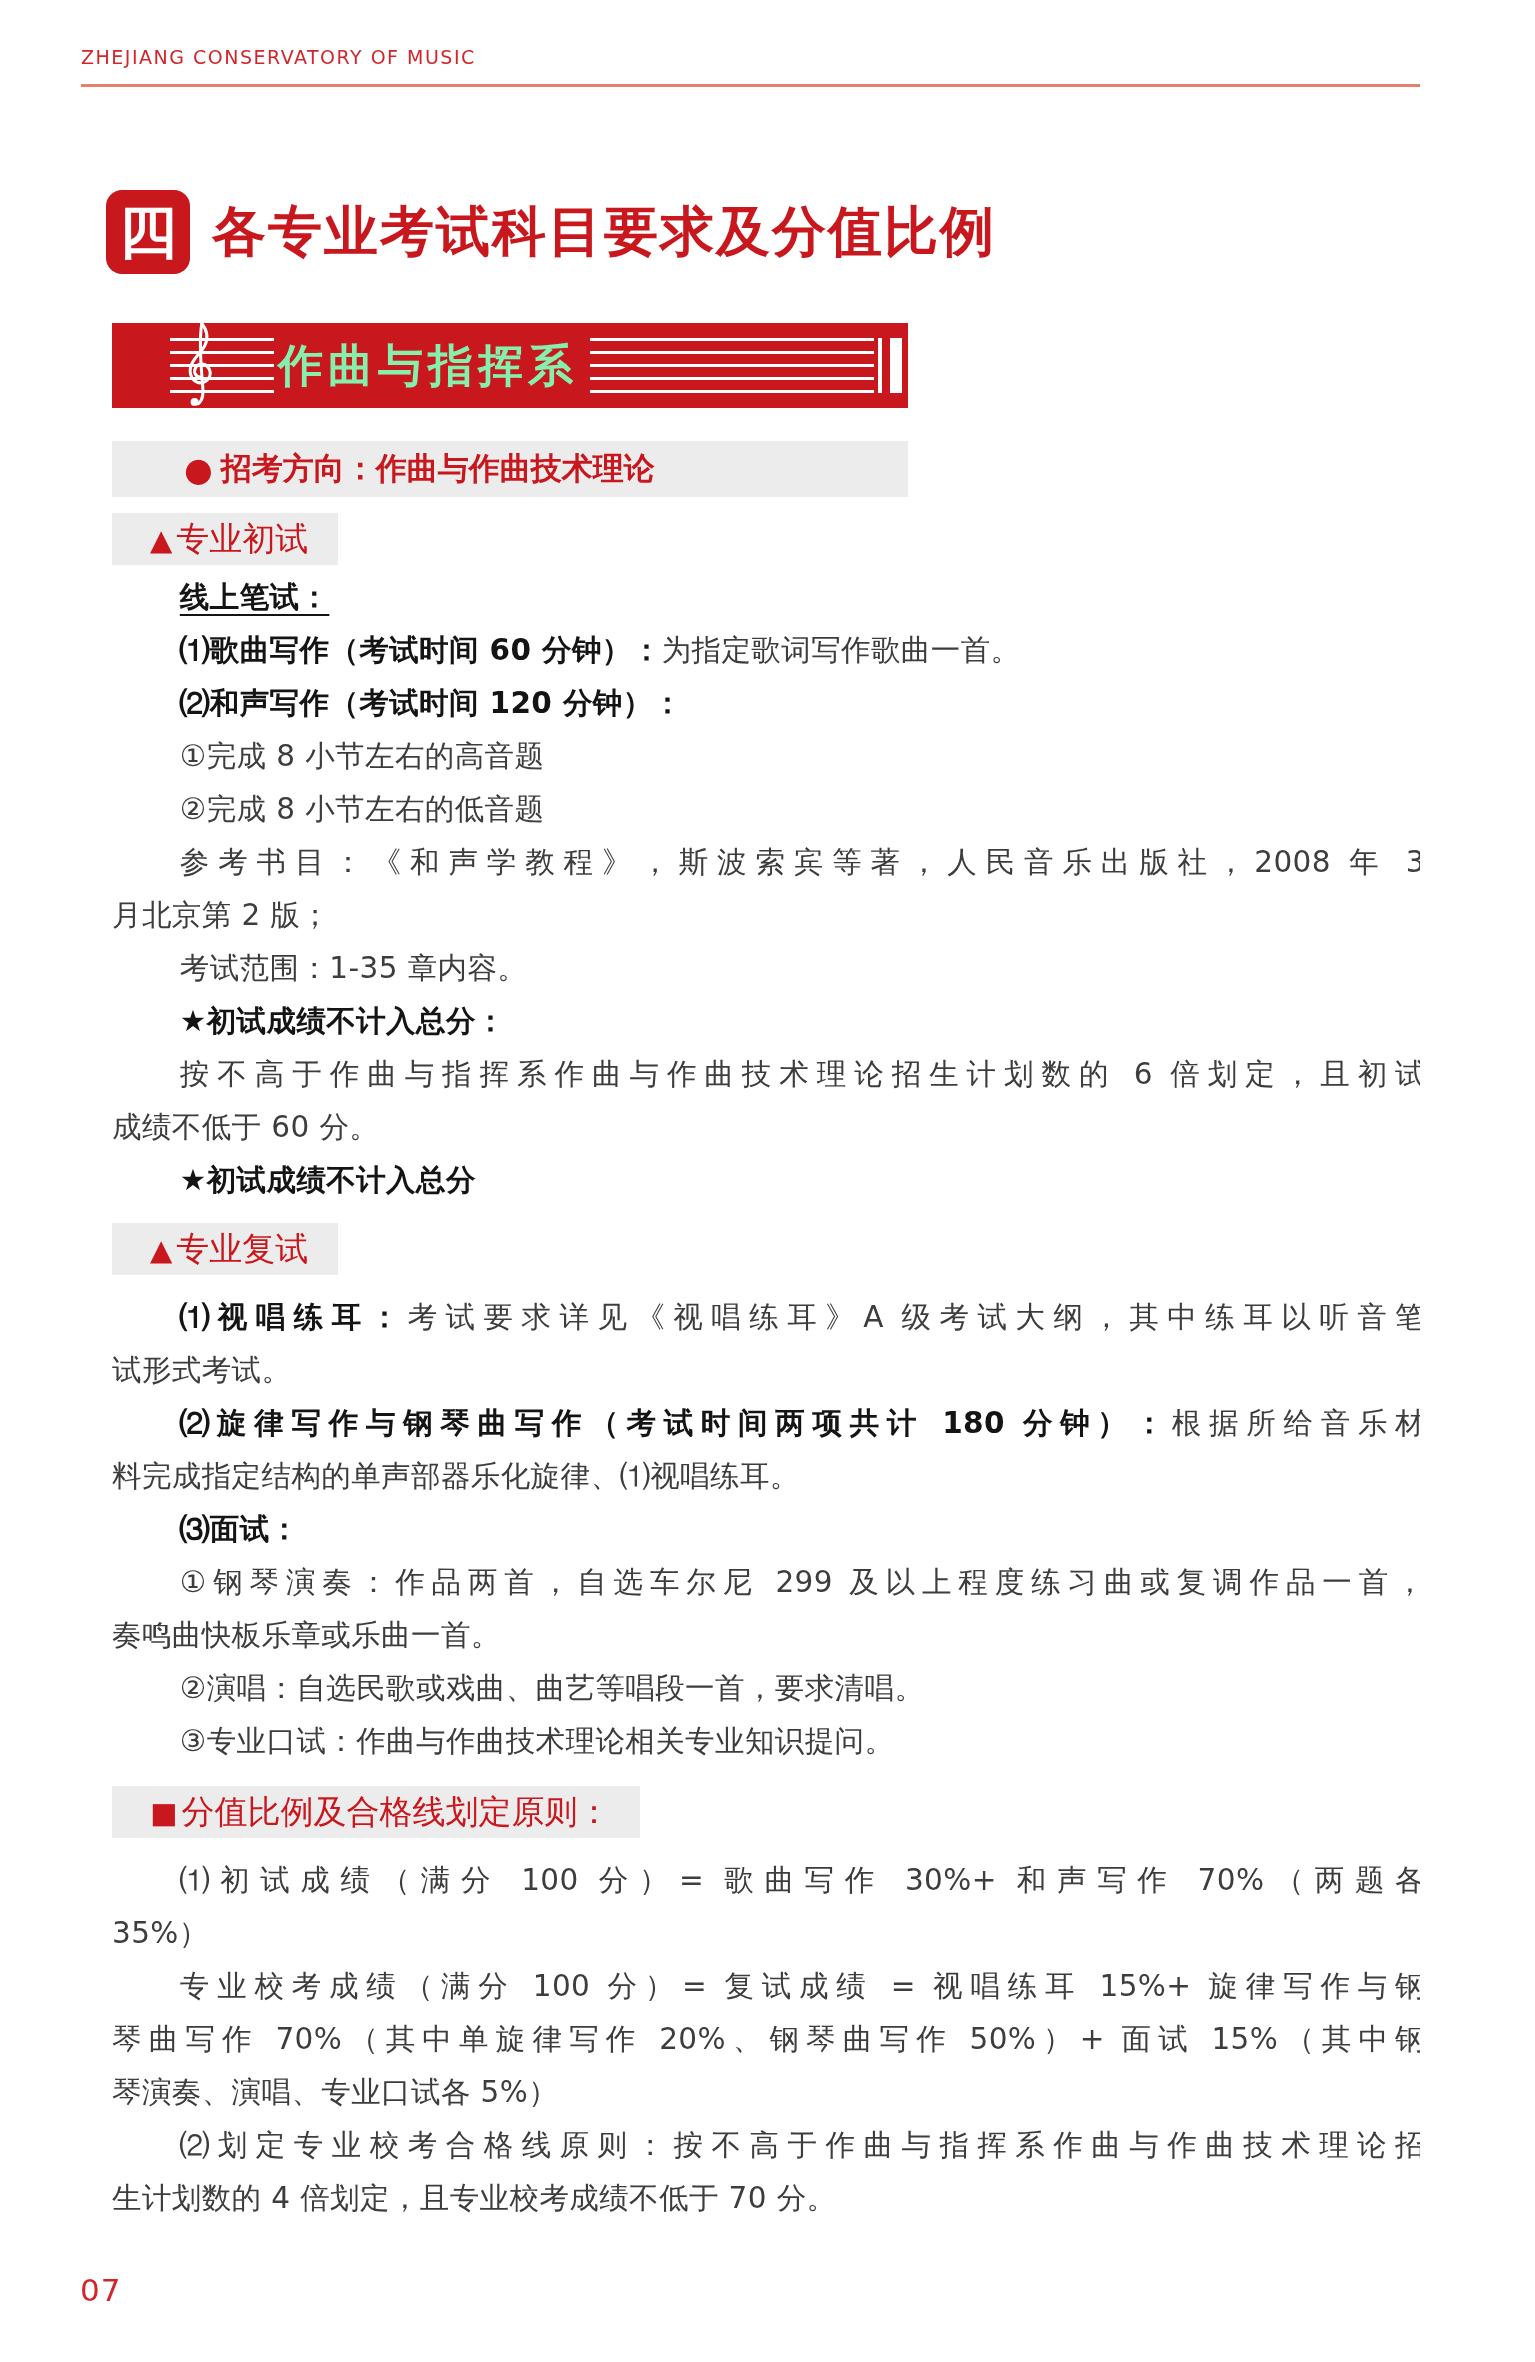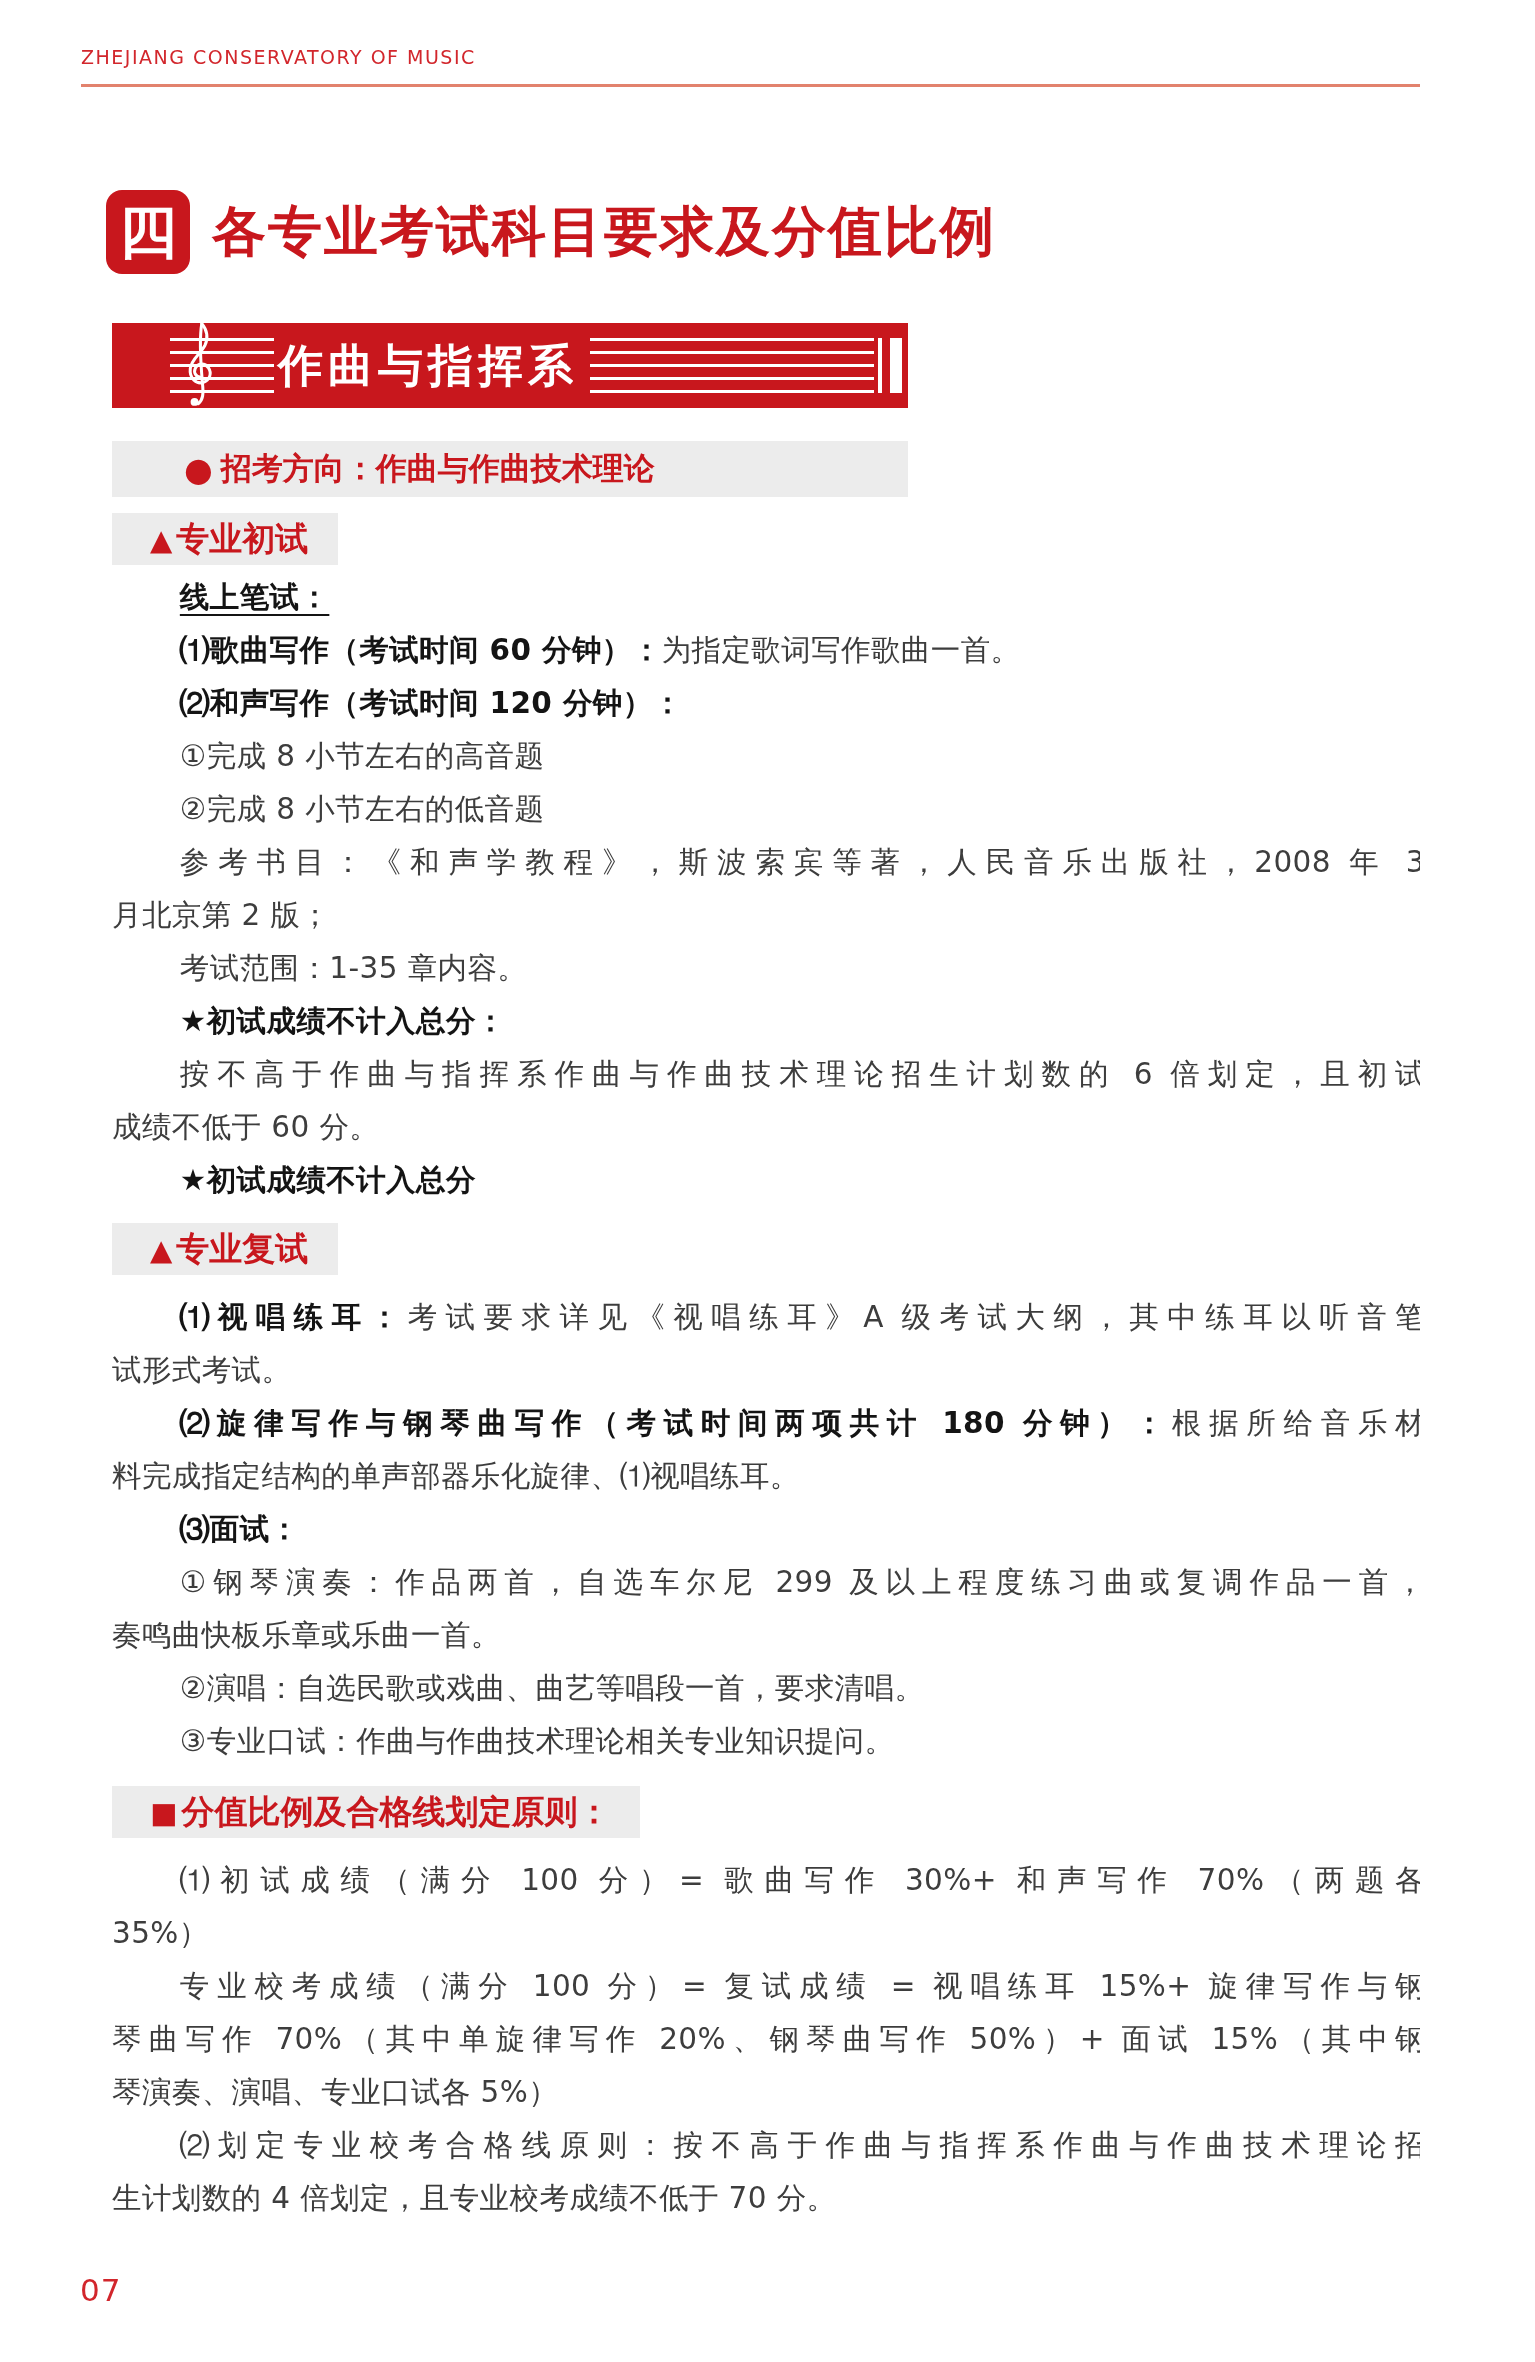--- a/index.html
+++ b/index.html
@@ -24,34 +24,34 @@
   .dept-banner{position:absolute;left:112px;top:323px;width:796px;height:85px;background:#c8171d;}
   .staff{position:absolute;top:15px;}
   .staff .staff-line{height:3px;background:#ffffff;margin-bottom:10px;}
   .staff .staff-line:last-child{margin-bottom:0;}
   .staff.left{left:58px;width:104px;}
   .staff.right{left:478px;width:284px;}
   .bar{position:absolute;top:15px;height:55px;background:#ffffff;}
   .bar.thin{left:766px;width:4px;}
   .bar.thick{left:778px;width:12px;}
   .clef{position:absolute;left:64px;top:-3px;height:91px;width:48px;}
-  .dept-label{position:absolute;left:166px;top:0;line-height:85px;color:#ffffff;
+  .dept-label{position:absolute;left:166px;top:0;line-height:85px;color:#86efac;
               font-family:"DejaVu Serif",serif;font-weight:bold;font-size:45px;letter-spacing:5px;
               white-space:nowrap;}
 
   
   .direction-banner{position:absolute;left:112px;top:441px;width:796px;height:56px;background:#ececec;
                     box-sizing:border-box;padding-left:72px;display:flex;align-items:center;gap:8px;
                     color:#c8171d;font-weight:bold;font-size:31px;white-space:nowrap;}
   .direction-banner .dot{font-size:33px;line-height:1;}
 
   
   .content{position:absolute;left:112px;top:513px;width:1313px;}
   .section-heading{width:fit-content;background:#ececec;height:52px;line-height:52px;
-                   padding:0 30px 0 38px;color:#c8171d;font-size:33px;font-weight:bold;
+                   padding:0 30px 0 38px;color:#c8171d;font-size:33px;font-weight:normal;
                    white-space:nowrap;}
   .section-heading .marker{font-size:29px;margin-right:4px;}
   .section:nth-child(1) .section-heading{margin-bottom:6px;}
   .section:nth-child(2) .section-heading{margin-top:16px;margin-bottom:16px;}
   .section:nth-child(3) .section-heading{margin-top:18px;margin-bottom:16px;}
 
   .line{min-height:53px;line-height:53px;font-size:29.5px;color:#3d3d3d;letter-spacing:0.4px;}
   .line.indent{text-indent:2.3em;}
   .line.stretch{text-align:justify;text-align-last:justify;text-justify:inter-character;}
   .line .b{font-weight:bold;color:#141414;}

